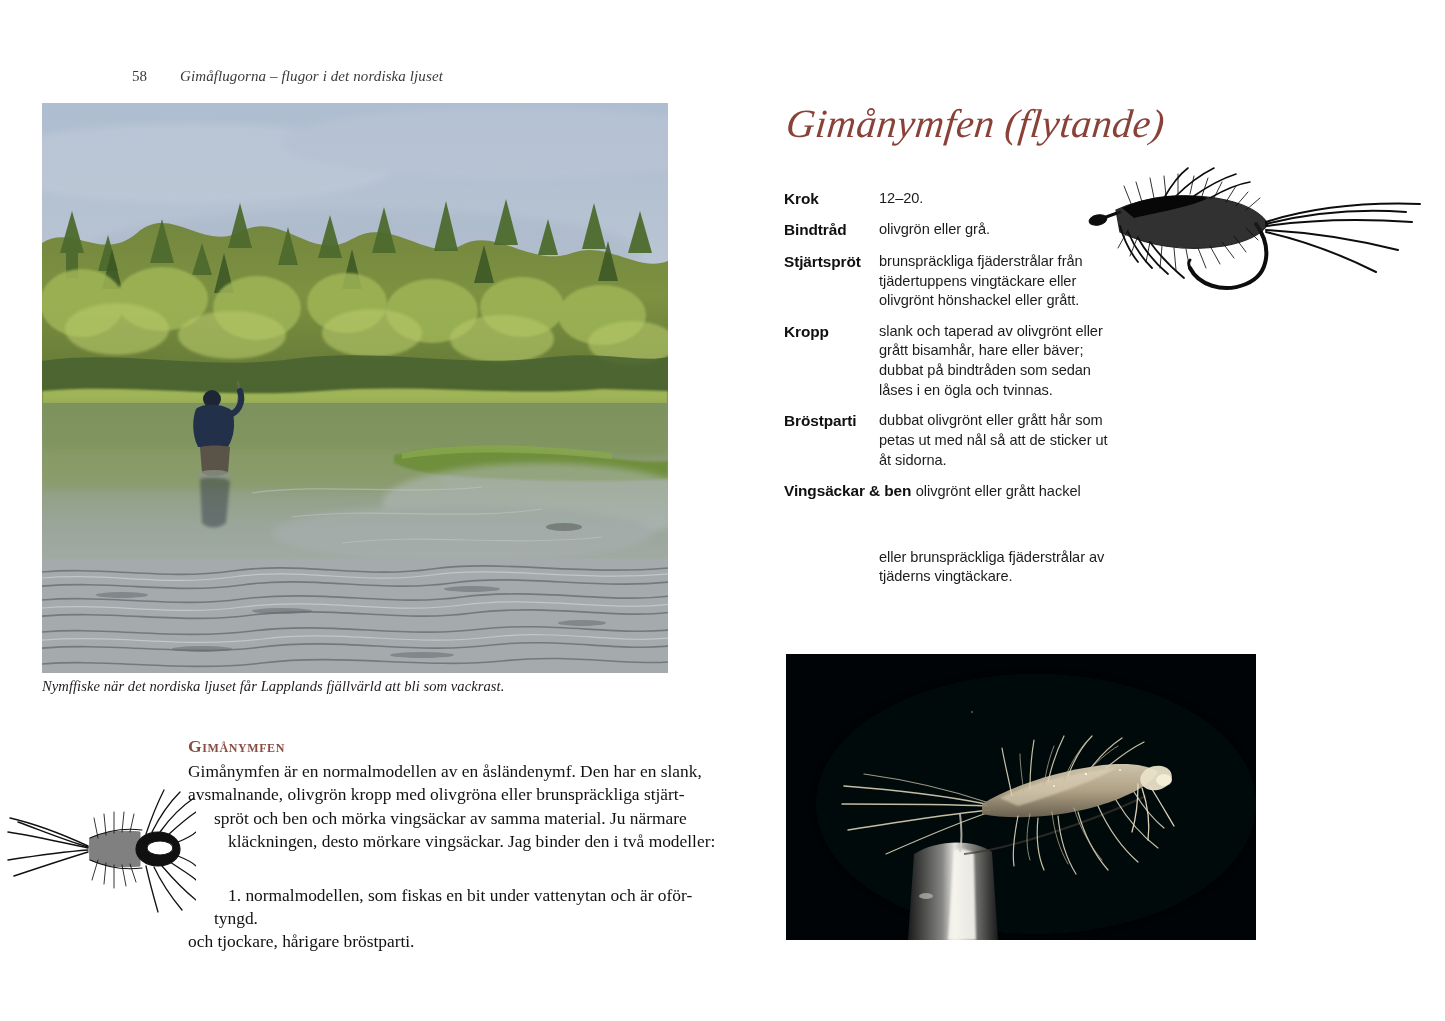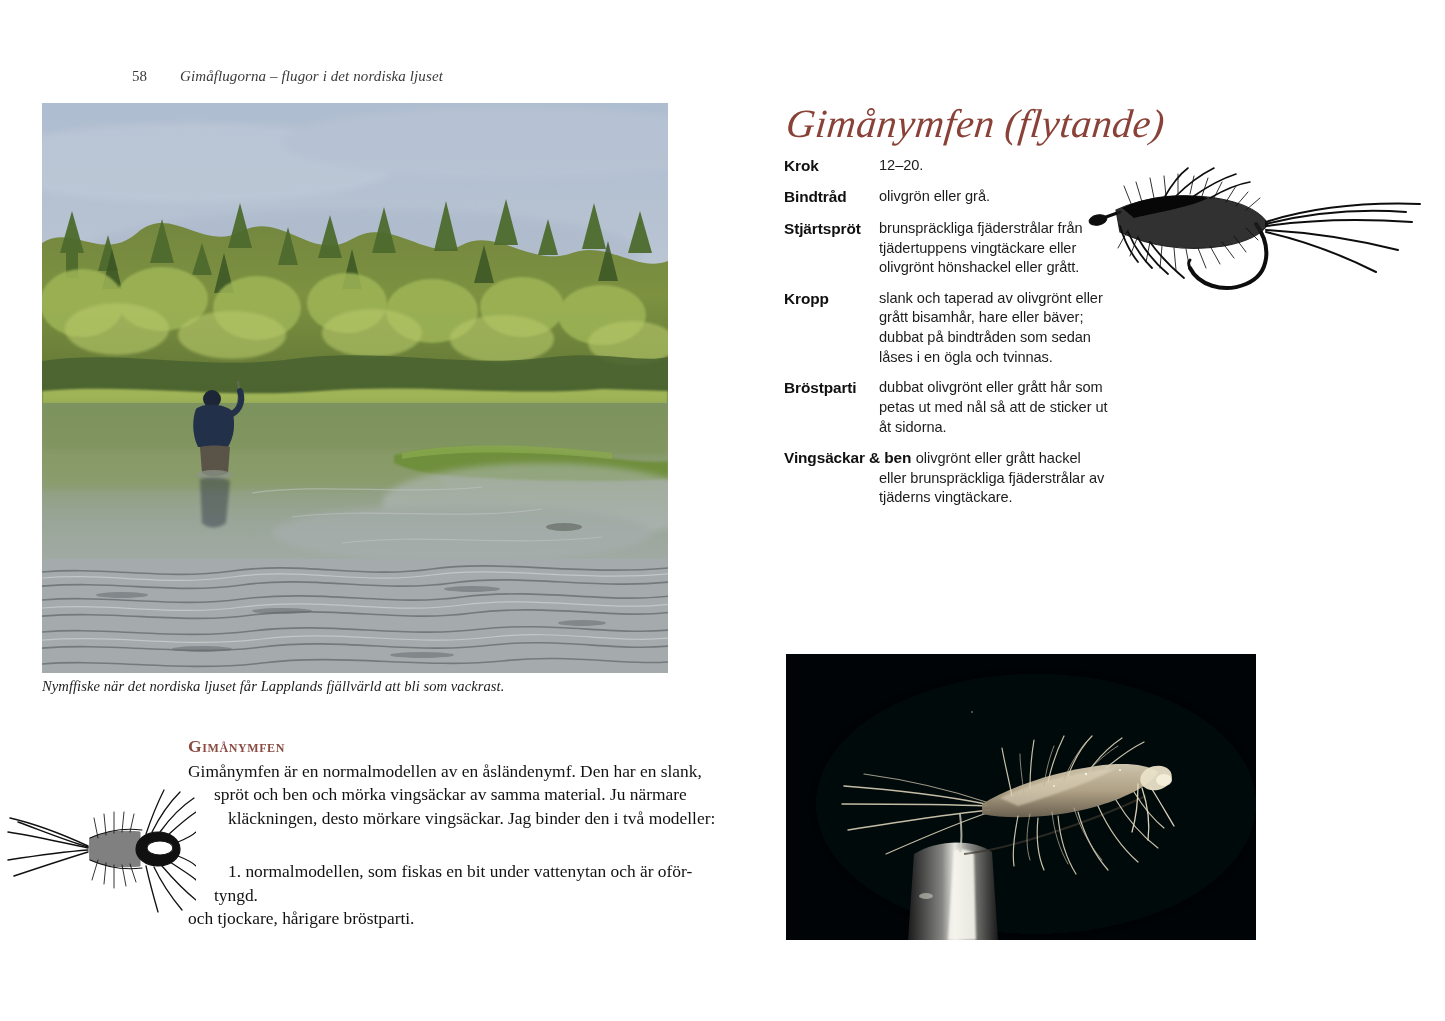--- a/index.html
+++ b/index.html
@@ -122,21 +122,21 @@
     font-size: 40px;
     color: #8a4238;
     letter-spacing: 0.4px;
     transform: skewX(-6deg);
     white-space: nowrap;
   }
 
   #recipe-list {
     position: absolute;
     left: 784px;
-    top: 156px;
+    top: 189px;
     width: 330px;
   }
   .recipe-row {
     display: flex;
     align-items: flex-start;
     margin-bottom: 11px;
     font-family: "Liberation Sans", sans-serif;
   }
   .recipe-row:last-child { margin-bottom: 0; }
   .rec-label {
@@ -160,20 +160,21 @@
     display: inline;
     font-size: 15.4px;
   }
   .recipe-row.inline-row .rec-value {
     display: inline;
     font-size: 14.6px;
   }
   .recipe-row.inline-row .rec-value .cont {
     display: block;
     padding-left: 95px;
+    margin-top: 46px;
   }
 
   
   #fly-drawing-top {
     position: absolute;
     left: 1076px;
     top: 162px;
     width: 352px;
     height: 152px;
   }
@@ -366,20 +367,21 @@
   </svg>
 </div>
 
 <div id="photo-caption">Nymffiske när det nordiska ljuset får Lapplands fjällvärld att bli som vackrast.</div>
 
 <div id="article">
   <h2 id="article-heading">Gimånymfen</h2>
 
   <p class="body-par">
     <span class="par-line justified">Gimånymfen är en normalmodellen av en åsländenymf. Den har en slank,</span>
+    <span class="par-line justified">avsmalnande, olivgrön kropp med olivgröna eller brunspräckliga stjärt-</span>
     <span class="par-line justified ln-i1">spröt och ben och mörka vingsäckar av samma material. Ju närmare</span>
     <span class="par-line justified ln-i2">kläckningen, desto mörkare vingsäckar. Jag binder den i två modeller:</span>
   </p>
 
   <div id="list-block">
     <p class="body-par">
       <span class="par-line justified ln-i2">1. normalmodellen, som fiskas en bit under vattenytan och är oför-</span>
       <span class="par-line ln-i1">tyngd.</span>
     </p>
     <p class="body-par">

